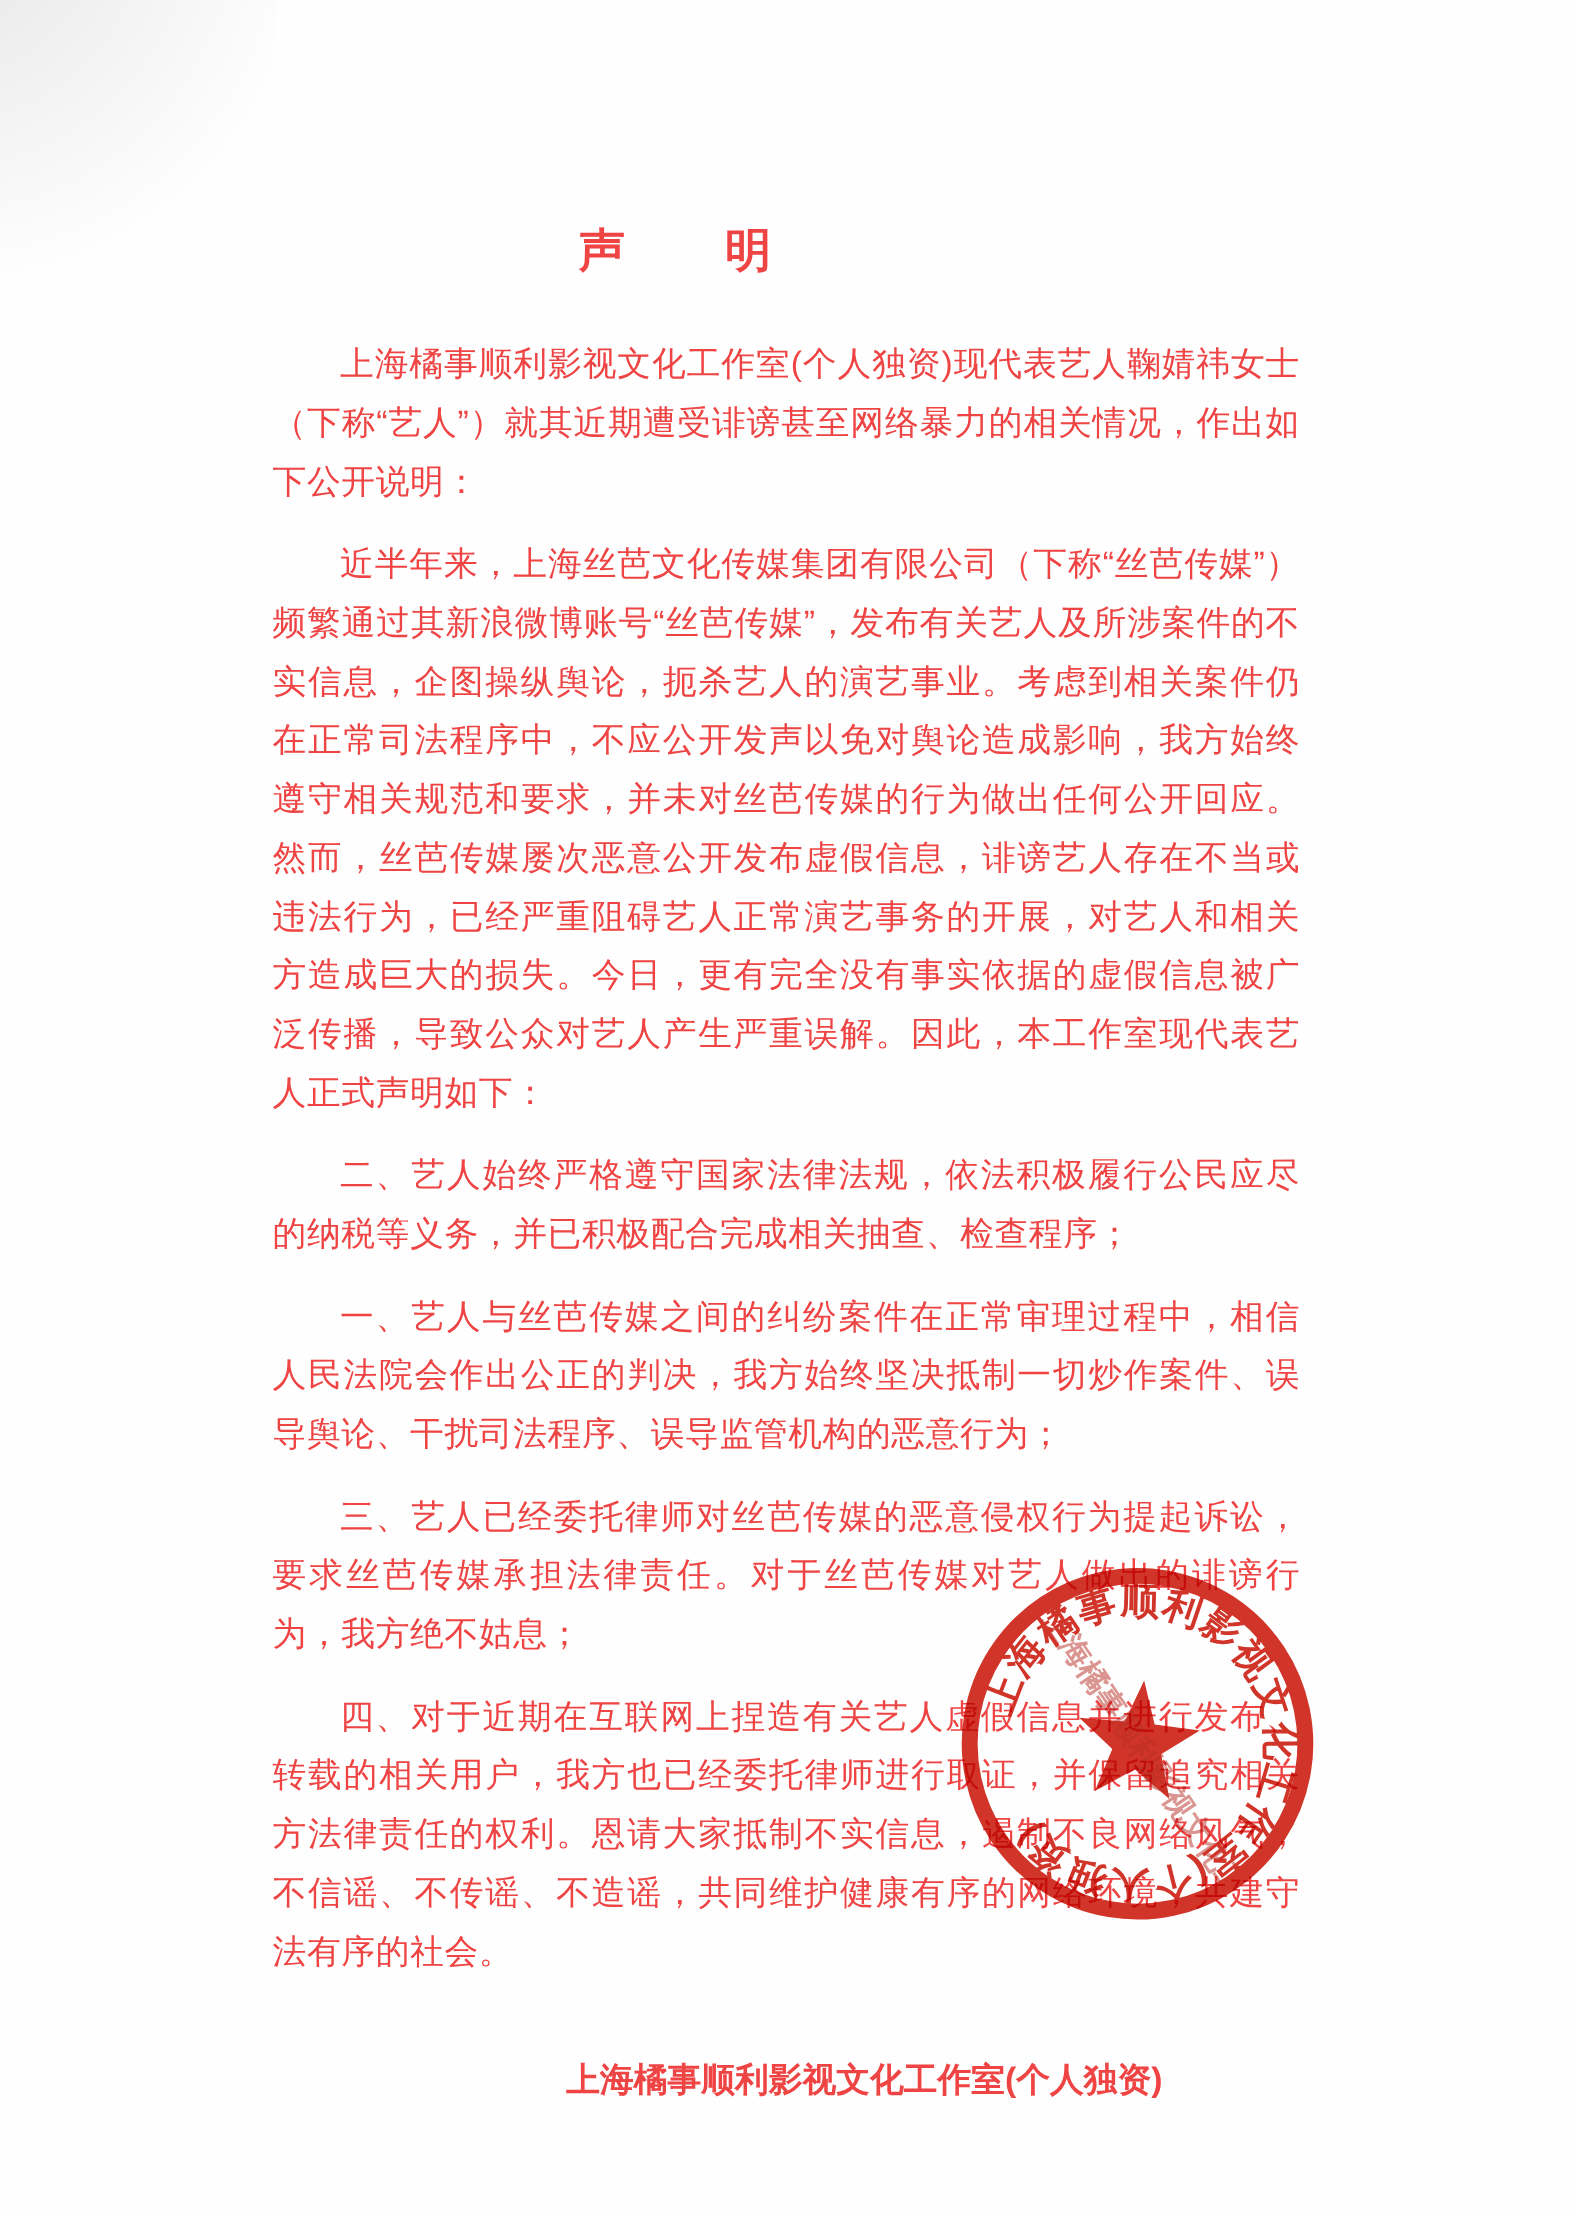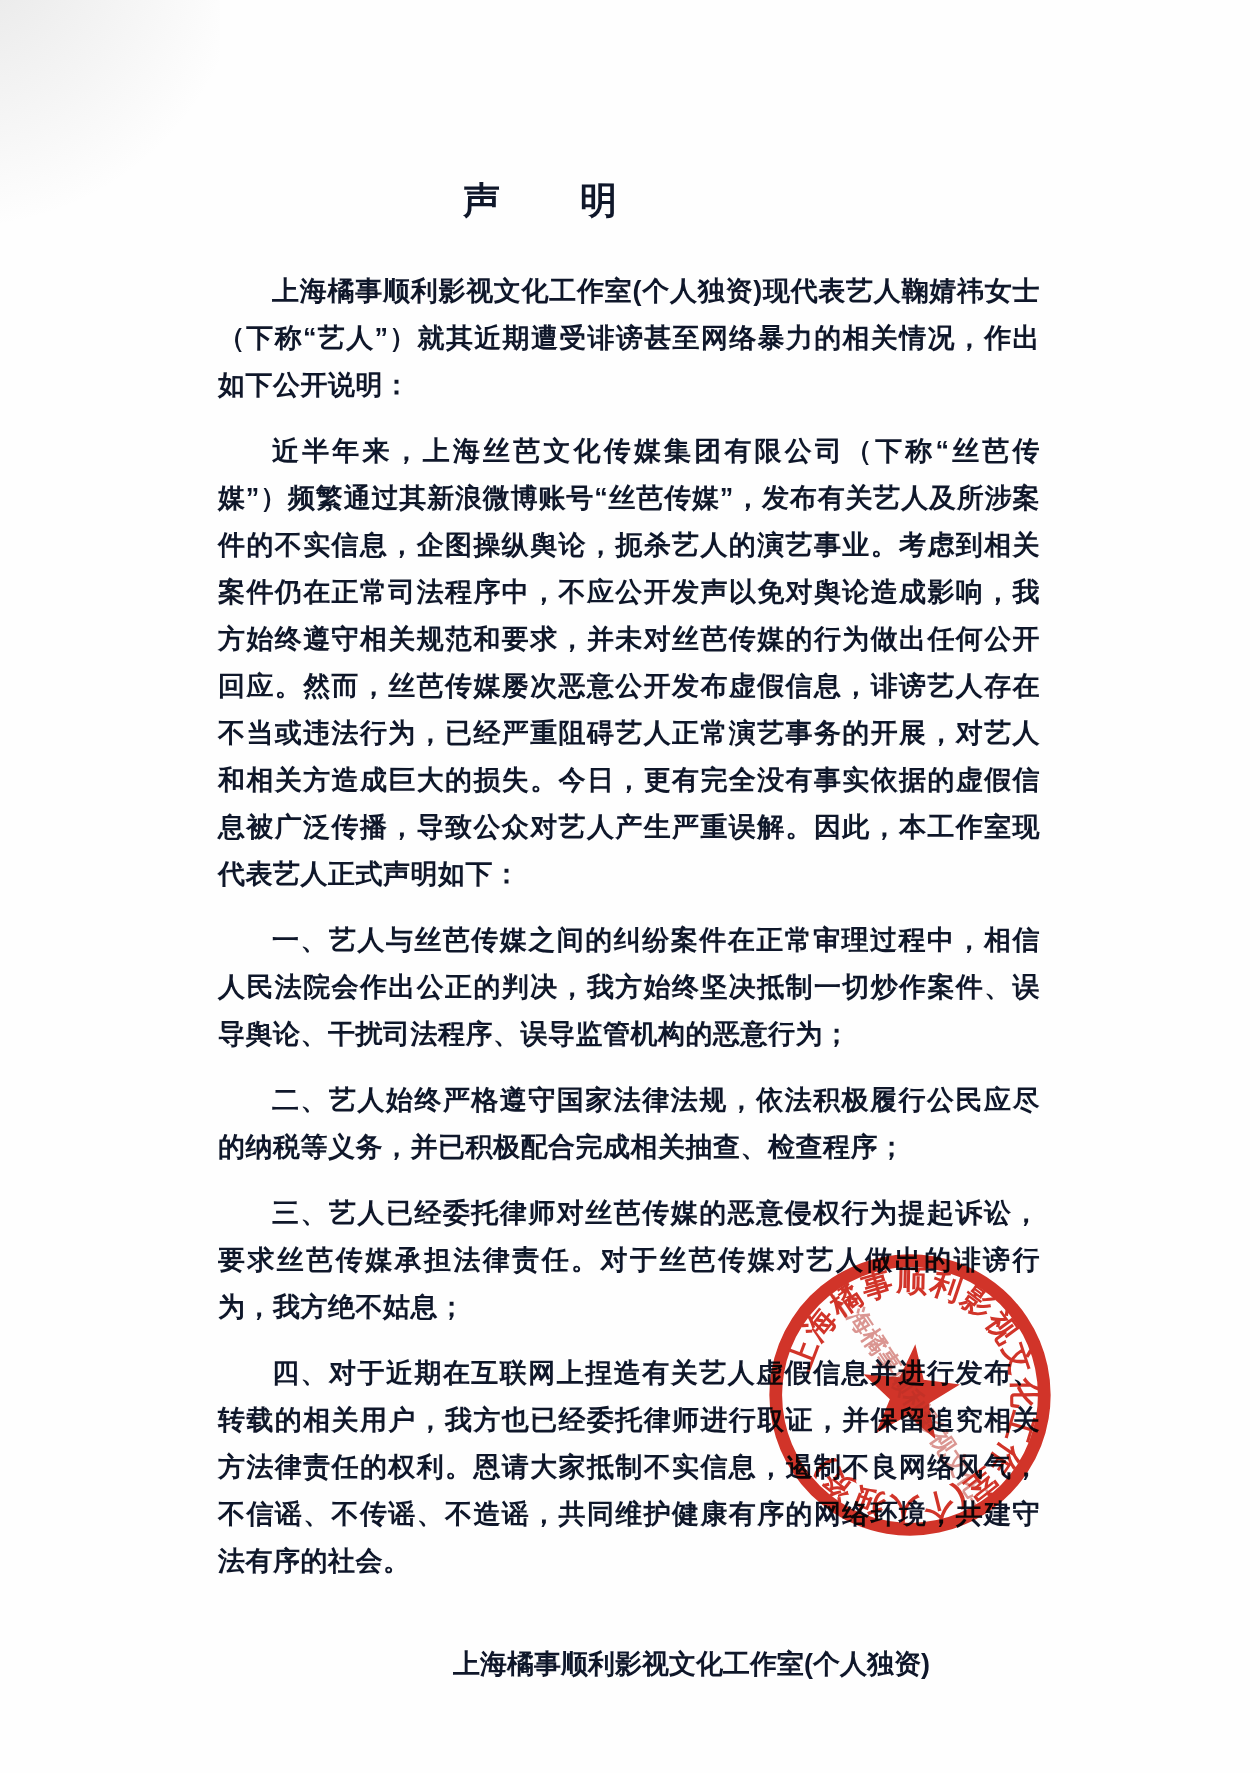--- a/index.html
+++ b/index.html
@@ -3,21 +3,21 @@
 <meta charset="utf-8">
 <style>
   html, body { margin: 0; padding: 0; background: #ffffff; }
   .page {
     position: relative;
     width: 1260px;
     height: 1773px;
     background: #fefefe;
     overflow: hidden;
     font-family: "Liberation Sans", sans-serif;
-    color: #0f172a;
+    color: #ef4444;
   }
   
   .scan-shade {
     position: absolute; left: 0; top: 0; width: 220px; height: 260px;
     background: radial-gradient(circle at -40px -60px, rgba(120,120,120,0.18), rgba(120,120,120,0) 70%);
     pointer-events: none;
   }
   .content {
     position: absolute;
     left: 218px;
@@ -27,21 +27,21 @@
   .title {
     font-size: 37px;
     font-weight: bold;
     text-align: center;
     letter-spacing: 2px;
     margin: 0 0 42px 0;
     transform: translateX(-88px);
   }
   .para {
     font-size: 27px;
-    font-weight: 700;
+    font-weight: 400;
     line-height: 47px;
     text-align: justify;
     text-indent: 2em;
     margin: 0 0 19px 0;
     letter-spacing: 0.5px;
   }
   .closing {
     font-size: 27px;
     font-weight: 600;
     line-height: 47px;
@@ -76,22 +76,22 @@
 <body>
 
 <div class="page">
   <div class="scan-shade"></div>
 
   <div class="content">
     <h1 class="title">声　　明</h1>
 
     <p class="para">上海橘事顺利影视文化工作室(个人独资)现代表艺人鞠婧祎女士（下称“艺人”）就其近期遭受诽谤甚至网络暴力的相关情况，作出如下公开说明：</p>
     <p class="para">近半年来，上海丝芭文化传媒集团有限公司（下称“丝芭传媒”）频繁通过其新浪微博账号“丝芭传媒”，发布有关艺人及所涉案件的不实信息，企图操纵舆论，扼杀艺人的演艺事业。考虑到相关案件仍在正常司法程序中，不应公开发声以免对舆论造成影响，我方始终遵守相关规范和要求，并未对丝芭传媒的行为做出任何公开回应。然而，丝芭传媒屡次恶意公开发布虚假信息，诽谤艺人存在不当或违法行为，已经严重阻碍艺人正常演艺事务的开展，对艺人和相关方造成巨大的损失。今日，更有完全没有事实依据的虚假信息被广泛传播，导致公众对艺人产生严重误解。因此，本工作室现代表艺人正式声明如下：</p>
+    <p class="para">二、艺人始终严格遵守国家法律法规，依法积极履行公民应尽的纳税等义务，并已积极配合完成相关抽查、检查程序；</p>
     <p class="para">一、艺人与丝芭传媒之间的纠纷案件在正常审理过程中，相信人民法院会作出公正的判决，我方始终坚决抵制一切炒作案件、误导舆论、干扰司法程序、误导监管机构的恶意行为；</p>
-    <p class="para">二、艺人始终严格遵守国家法律法规，依法积极履行公民应尽的纳税等义务，并已积极配合完成相关抽查、检查程序；</p>
     <p class="para">三、艺人已经委托律师对丝芭传媒的恶意侵权行为提起诉讼，要求丝芭传媒承担法律责任。对于丝芭传媒对艺人做出的诽谤行为，我方绝不姑息；</p>
     <p class="para">四、对于近期在互联网上捏造有关艺人虚假信息并进行发布、转载的相关用户，我方也已经委托律师进行取证，并保留追究相关方法律责任的权利。恩请大家抵制不实信息，遏制不良网络风气，不信谣、不传谣、不造谣，共同维护健康有序的网络环境，共建守法有序的社会。</p>
 
 
     <div class="sign-block">
       <p class="signature">上海橘事顺利影视文化工作室(个人独资)</p>
 
     </div>
   </div>
 

